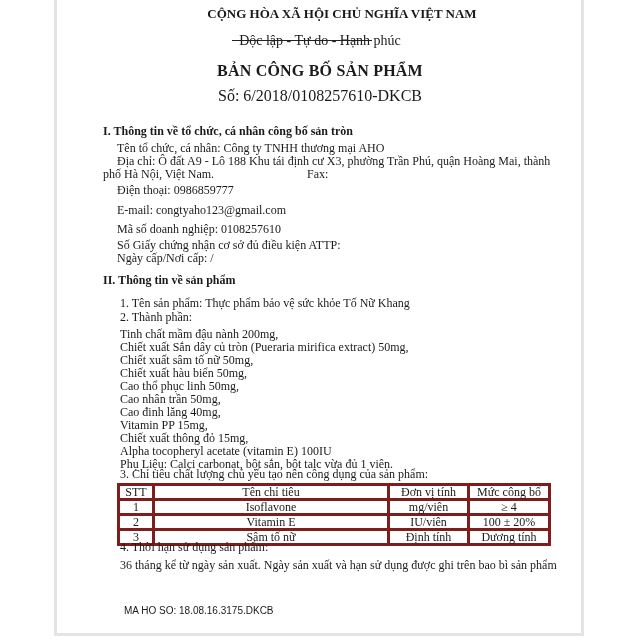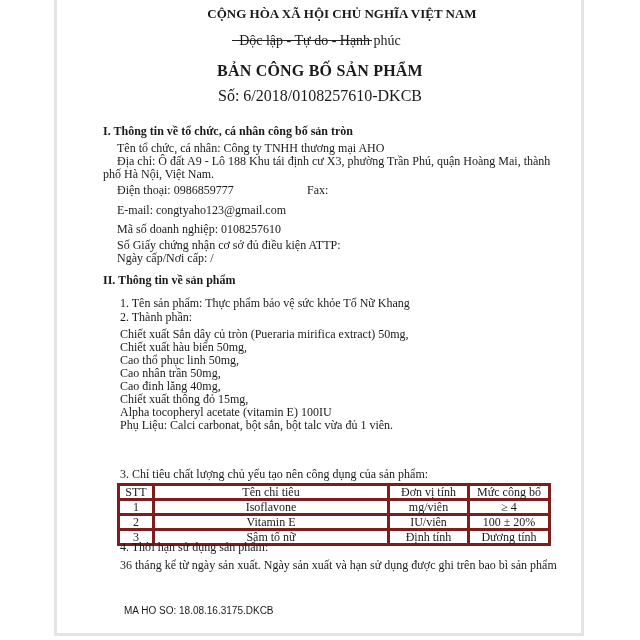--- a/index.html
+++ b/index.html
@@ -37,36 +37,39 @@
 <div class="abs center hdr2">Độc lập - Tự do - Hạnh phúc</div>
 <div class="rule"></div>
 <div class="abs center title">BẢN CÔNG BỐ SẢN PHẨM</div>
 <div class="abs center number">Số: 6/2018/0108257610-DKCB</div>
 
 <div class="abs sec" style="left:103px;top:124px;">I. Thông tin về tổ chức, cá nhân công bố sản tròn</div>
 <div class="abs t" style="left:117px;top:142px;">Tên tổ chức, cá nhân: Công ty TNHH thương mại AHO</div>
 <div class="abs t" style="left:117px;top:155px;">Địa chỉ: Ô đất A9 - Lô 188 Khu tái định cư X3, phường Trần Phú, quận Hoàng Mai, thành</div>
 <div class="abs t" style="left:103px;top:168px;">phố Hà Nội, Việt Nam.</div>
 <div class="abs t" style="left:117px;top:184px;">Điện thoại: 0986859777</div>
-<div class="abs t" style="left:307px;top:184px;">Fax:</div>
+<div class="abs t" style="left:307px;top:168px;">Fax:</div>
 <div class="abs t" style="left:117px;top:204px;">E-mail: congtyaho123@gmail.com</div>
 <div class="abs t" style="left:117px;top:223px;">Mã số doanh nghiệp: 0108257610</div>
 <div class="abs t" style="left:117px;top:239px;">Số Giấy chứng nhận cơ sở đủ điều kiện ATTP:</div>
 <div class="abs t" style="left:117px;top:252px;">Ngày cấp/Nơi cấp: /</div>
 
 <div class="abs sec" style="left:103px;top:273px;">II. Thông tin về sản phẩm</div>
 <div class="abs t" style="left:120px;top:297px;">1. Tên sản phẩm: Thực phẩm bảo vệ sức khỏe Tố Nữ Khang</div>
 <div class="abs t" style="left:120px;top:311px;">2. Thành phần:</div>
 
 <div class="abs" style="left:120px;top:328px;">
+  <div class="t">Tinh chất mầm đậu nành 200mg,</div>
   <div class="t">Chiết xuất Sắn dây củ tròn (Pueraria mirifica extract) 50mg,</div>
+  <div class="t">Chiết xuất sâm tố nữ 50mg,</div>
   <div class="t">Chiết xuất hàu biển 50mg,</div>
   <div class="t">Cao thổ phục linh 50mg,</div>
   <div class="t">Cao nhân trần 50mg,</div>
   <div class="t">Cao đinh lăng 40mg,</div>
+  <div class="t">Vitamin PP 15mg,</div>
   <div class="t">Chiết xuất thông đỏ 15mg,</div>
   <div class="t">Alpha tocopheryl acetate (vitamin E) 100IU</div>
   <div class="t">Phụ Liệu: Calci carbonat, bột sắn, bột talc vừa đủ 1 viên.</div>
 </div>
 
 <div class="abs t" style="left:120px;top:468px;">3. Chỉ tiêu chất lượng chủ yếu tạo nên công dụng của sản phẩm:</div>
 
 <table class="q">
   <tbody>
       <tr>

